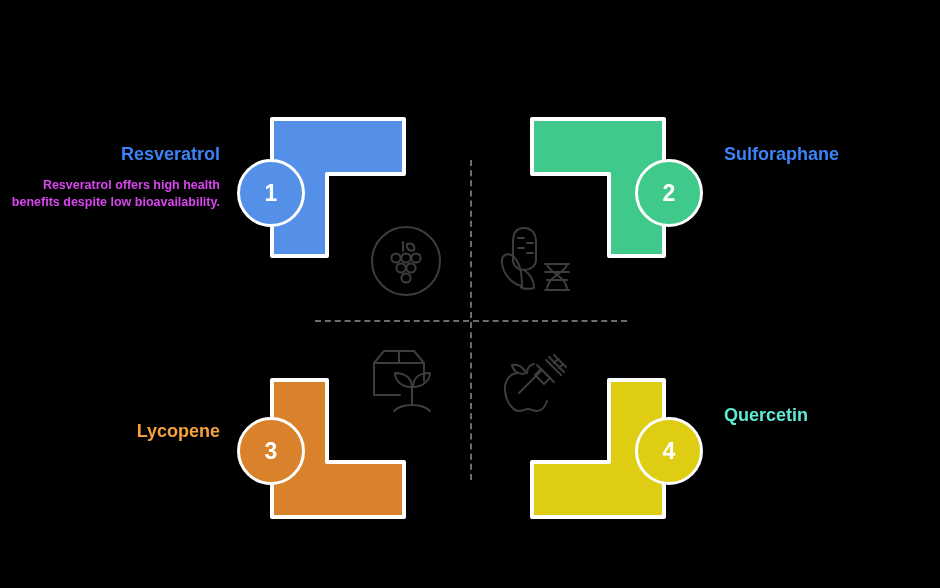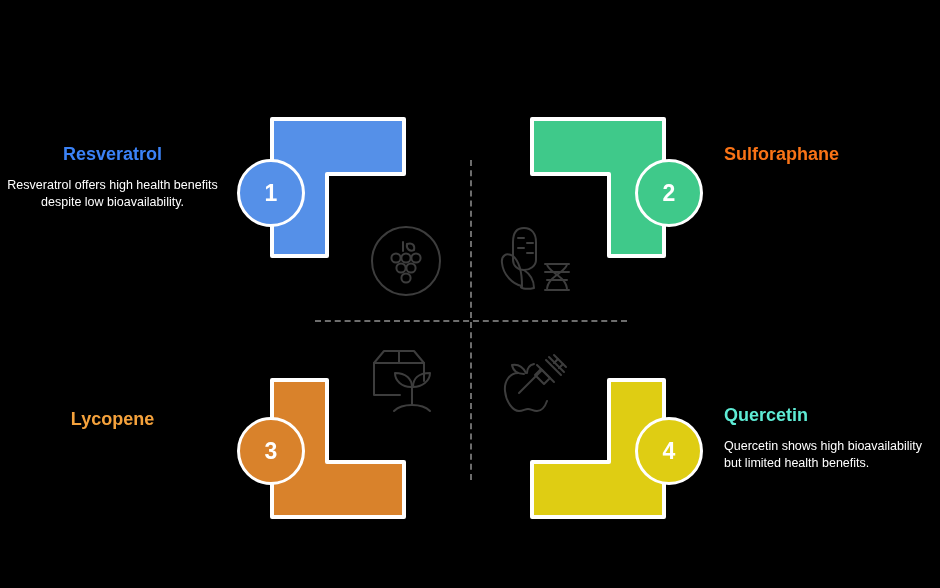--- a/index.html
+++ b/index.html
@@ -75,29 +75,29 @@
   .block .title {
     font-size: 18px;
     font-weight: bold;
     line-height: 22px;
     margin-bottom: 12px;
     white-space: nowrap;
   }
   .block .desc {
     font-size: 12.5px;
     line-height: 17px;
-    color: #ffffff;
-    font-weight: normal;
-  }
-  .block.right-align { text-align: center; }
+    color: #d946ef;
+    font-weight: bold;
+  }
+  .block.right-align { text-align: right; }
   .block.left-align  { text-align: left; }
 
   #text-1 { left: 5px;   top: 143px; }
   #text-2 { left: 724px; top: 143px; }
-  #text-3 { left: 5px;   top: 408px; }
+  #text-3 { left: 5px;   top: 420px; }
   #text-4 { left: 724px; top: 404px; }
 
   
   .icon-center { position: absolute; }
   .icon-center svg { display: block; }
   #icon-1 { left: 370px; top: 225px; }
   #icon-2 { left: 500px; top: 222px; }
   #icon-3 { left: 370px; top: 345px; }
   #icon-4 { left: 497px; top: 347px; }
 </style>
@@ -124,21 +124,21 @@
 
   <div class="shape" id="shape-2">
     <svg viewBox="0 0 136 141" xmlns="http://www.w3.org/2000/svg">
       <path d="M2 2 H134 V139 H79 V57 H2 Z" fill="#3FC98A" stroke="#ffffff" stroke-width="4" stroke-linejoin="round"></path>
     </svg>
   </div>
   <div class="badge" id="badge-2" style="background:#3FC98A;">
     <span>2</span>
   </div>
   <div class="block left-align" id="text-2">
-    <div class="title" style="color:#f97316;">Sulforaphane</div>
+    <div class="title" style="color:#3b82f6;">Sulforaphane</div>
   </div>
 
   <div class="shape" id="shape-3">
     <svg viewBox="0 0 136 141" xmlns="http://www.w3.org/2000/svg">
       <path d="M2 2 H57 V84 H134 V139 H2 Z" fill="#D9822B" stroke="#ffffff" stroke-width="4" stroke-linejoin="round"></path>
     </svg>
   </div>
   <div class="badge" id="badge-3" style="background:#D9822B;">
     <span>3</span>
   </div>
@@ -149,21 +149,20 @@
   <div class="shape" id="shape-4">
     <svg viewBox="0 0 136 141" xmlns="http://www.w3.org/2000/svg">
       <path d="M79 2 H134 V139 H2 V84 H79 Z" fill="#DFCD13" stroke="#ffffff" stroke-width="4" stroke-linejoin="round"></path>
     </svg>
   </div>
   <div class="badge" id="badge-4" style="background:#DFCD13;">
     <span>4</span>
   </div>
   <div class="block left-align" id="text-4">
     <div class="title" style="color:#5eead4;">Quercetin</div>
-    <div class="desc">Quercetin shows high bioavailability but limited health benefits.</div>
   </div>
 
   <div class="icon-center" id="icon-1">
     <svg width="72" height="72" viewBox="0 0 72 72" fill="none" stroke="#3d3d3d" stroke-width="2">
       <circle cx="36" cy="36" r="34"></circle>
       <path d="M33 17 V26" stroke-linecap="round"></path>
       <path d="M37 19 C43 17 45 21 44 25 C40 27 36 24 37 19 Z"></path>
       <circle cx="26" cy="33" r="4.6"></circle>
       <circle cx="36" cy="33" r="4.6"></circle>
       <circle cx="46" cy="33" r="4.6"></circle>

